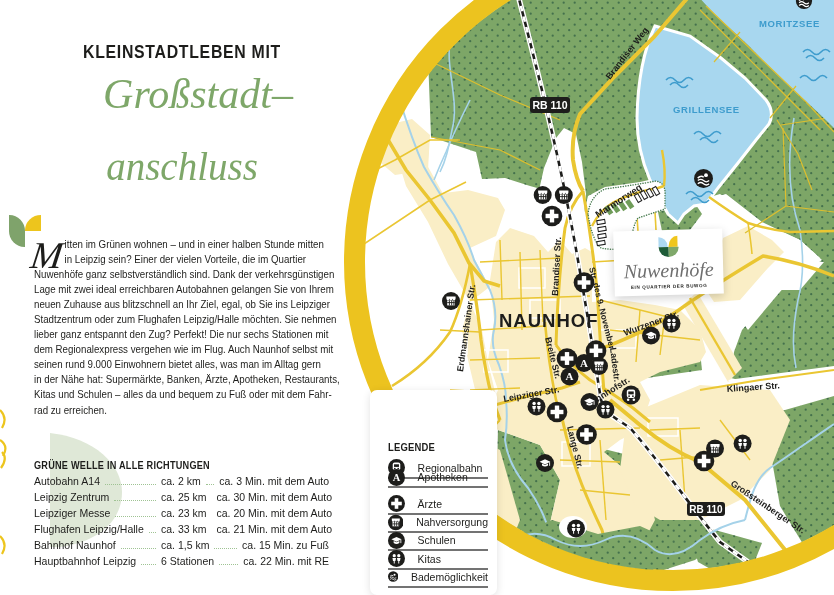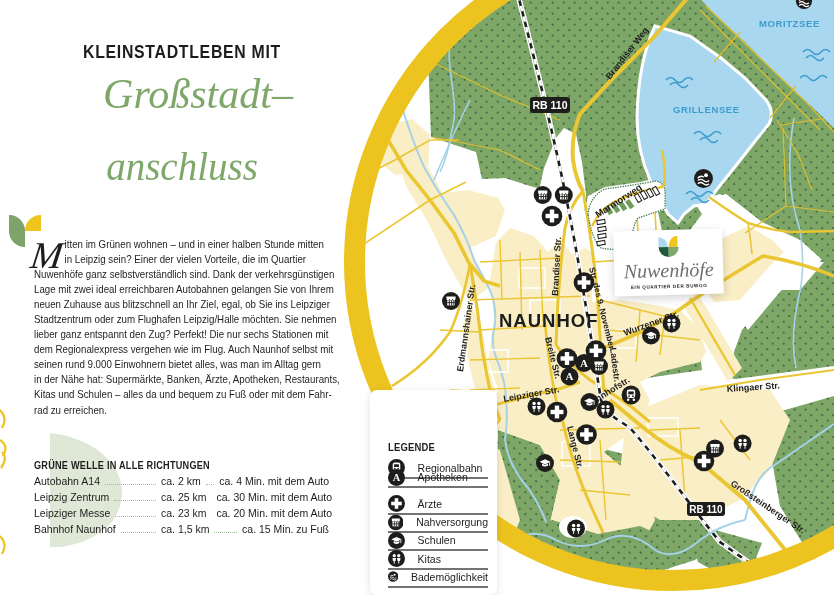--- a/index.html
+++ b/index.html
@@ -452,21 +452,21 @@
 
   <div class="trow">
       <span class="seg1">
         <span>Autobahn A14</span>
         <span class="lead"></span>
       </span>
       <span class="seg2">
         <span>ca. 2 km</span>
         <span class="lead"></span>
       </span>
-      <span>ca. 4 Min. mit dem Auto</span>
+      <span>ca. 3 Min. mit dem Auto</span>
     </div>
 
 
   <div class="trow">
       <span class="seg1">
         <span>Leipzig Zentrum</span>
         <span class="lead"></span>
       </span>
       <span class="seg2">
         <span>ca. 25 km</span>
@@ -480,33 +480,55 @@
         <span>Leipziger Messe</span>
         <span class="lead"></span>
       </span>
       <span class="seg2">
         <span>ca. 23 km</span>
         <span class="lead"></span>
       </span>
       <span>ca. 20 Min. mit dem Auto</span>
     </div>
 
+  <div class="trow">
+      <span class="seg1">
+        <span>Flughafen Leipzig/Halle</span>
+        <span class="lead"></span>
+      </span>
+      <span class="seg2">
+        <span>ca. 33 km</span>
+        <span class="lead"></span>
+      </span>
+      <span>ca. 21 Min. mit dem Auto</span>
+    </div>
 
   <div class="trow">
       <span class="seg1">
         <span>Bahnhof Naunhof</span>
         <span class="lead"></span>
       </span>
       <span class="seg2">
         <span>ca. 1,5 km</span>
         <span class="lead"></span>
       </span>
       <span>ca. 15 Min. zu Fuß</span>
     </div>
 
+  <div class="trow">
+      <span class="seg1">
+        <span>Hauptbahnhof Leipzig</span>
+        <span class="lead"></span>
+      </span>
+      <span class="seg2">
+        <span>6 Stationen</span>
+        <span class="lead"></span>
+      </span>
+      <span>ca. 22 Min. mit RE</span>
+    </div>
 </div>
 
 <div class="abs" style="left:370px;top:390px;width:127px;height:205px;background:#fff;border-radius:7px;box-shadow:0 2px 8px rgba(0,0,0,0.12);">
 
 
   <div class="abs" style="left:18px;top:51px;font-size:10.5px;font-weight:bold;letter-spacing:0.2px;transform:scaleX(0.9);transform-origin:0 0;">LEGENDE</div>
 
   <div class="litem" style="top:68.5px;">
       <svg width="17" height="17" viewBox="-9 -9 18 18">
         <use href="#ic-train"></use>

